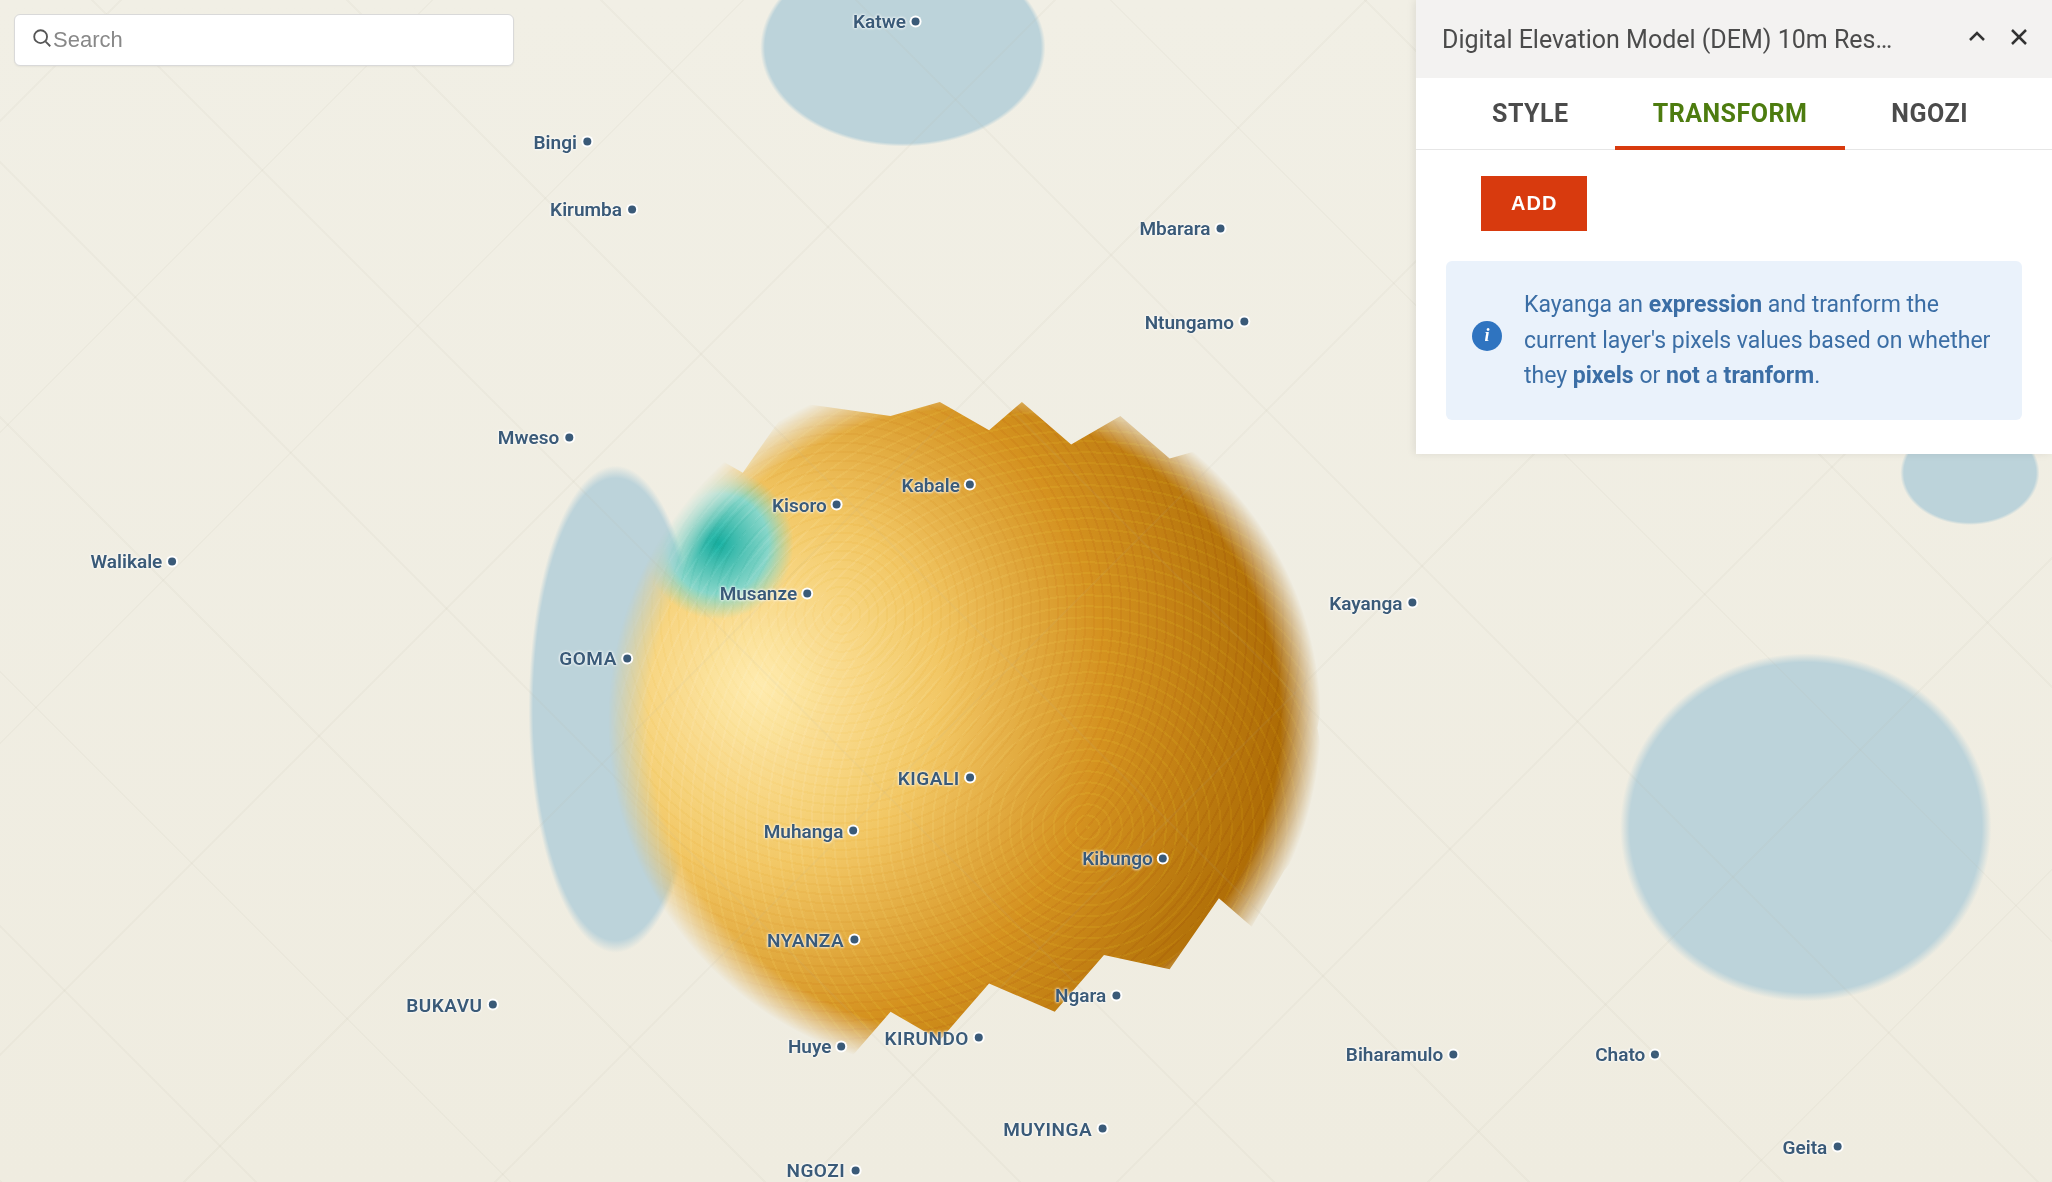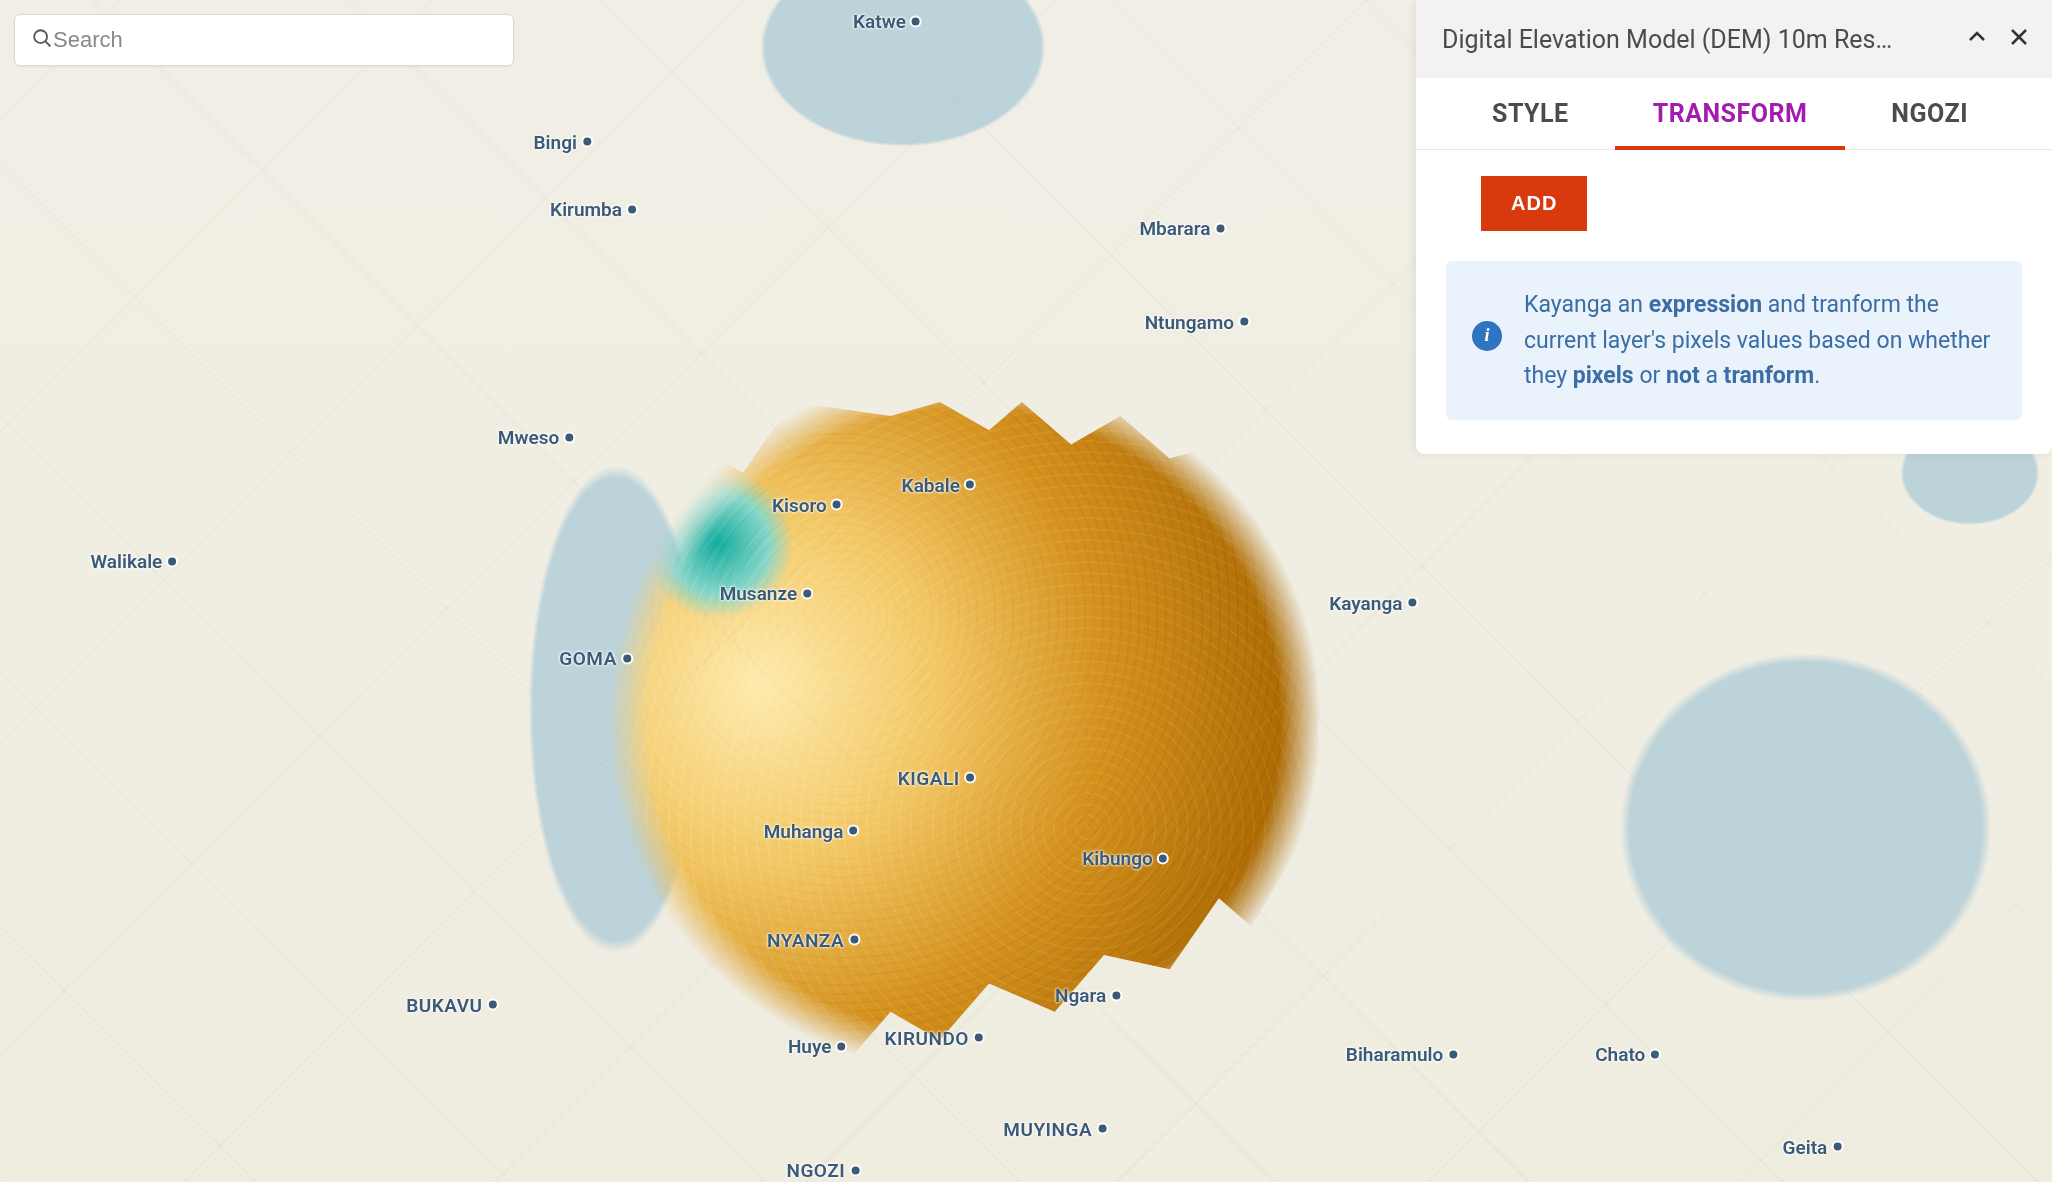--- a/index.html
+++ b/index.html
@@ -93,21 +93,21 @@
     background:transparent;
   }
   .search input::placeholder{color:#888;}
 
   
   .panel {
     position:absolute; top:0; right:0;
     width:636px;
     background:#fff;
     box-shadow:-2px 0 8px rgba(0,0,0,.08);
-    display:flex; flex-direction:column;border-radius:8px;
+    display:flex; flex-direction:column;
   }
   .panel-header{
     background:#f3f2f1;
     height:78px;
     display:flex;align-items:center;
     padding:0 18px 0 26px;
     gap:12px;
   }
   .panel-title{
     flex:1;
@@ -130,21 +130,21 @@
     flex:0 0 auto;
     padding:0 38px;
     display:flex;align-items:center;justify-content:center;
     font-size:25px;font-weight:700;letter-spacing:.5px;
     color:#4b4b4b;
     cursor:pointer;
     position:relative;
     margin:0 4px;
   }
   .tab:first-child{margin-left:38px;}
-  .tab.active{color:#a21caf;}
+  .tab.active{color:#4d7c0f;}
   .tab.active::after{
     content:"";position:absolute;left:0;right:0;bottom:-1px;height:4px;background:#d83a0e;
   }
 
   .panel-body{ padding:26px 30px 34px; }
   .add-btn{
     background:#d83a0e;color:#fff;
     font-size:20px;font-weight:800;letter-spacing:1px;
     border:none;padding:16px 30px;
     cursor:pointer;

